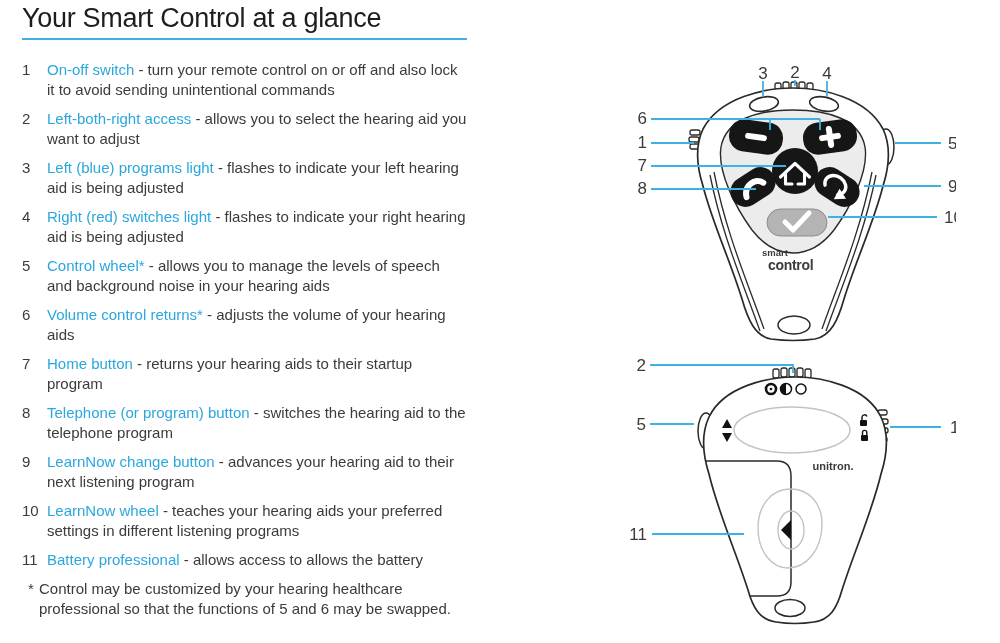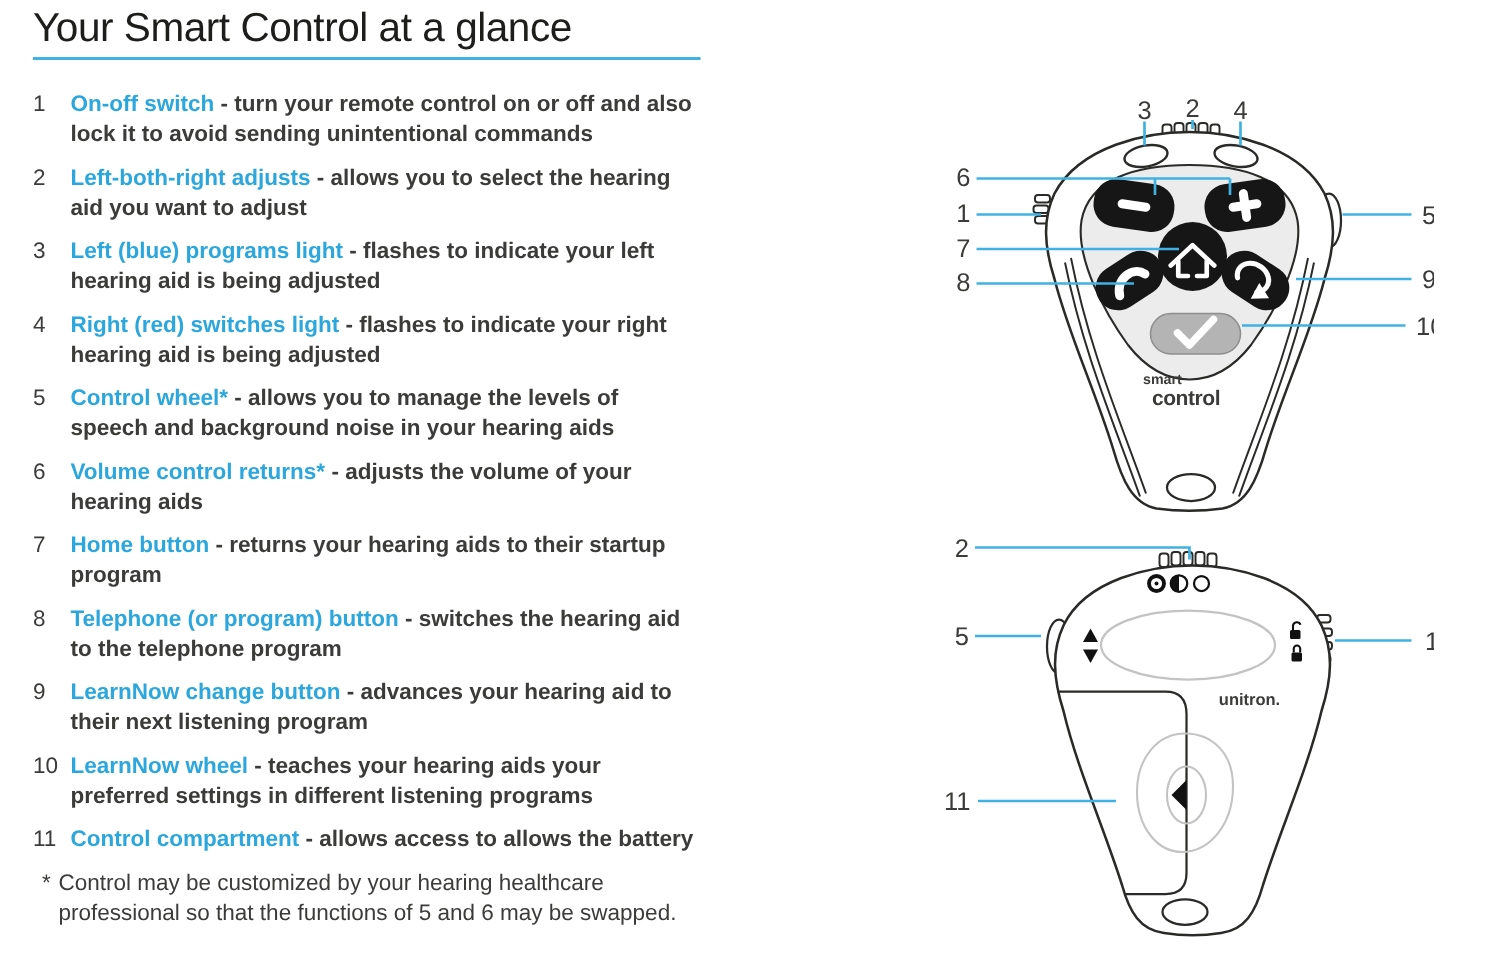--- a/index.html
+++ b/index.html
@@ -14,21 +14,21 @@
   }
   
   .left-col{position:absolute;left:22px;top:0;width:445px;}
   .page-title{
     font-size:27px;line-height:32px;margin-top:2px;color:#1d1d1b;
     letter-spacing:-0.3px;padding-bottom:4px;border-bottom:2px solid var(--line);
   }
   .glossary{margin-top:20px;}
   .item{display:flex;font-size:15px;line-height:20px;margin-bottom:9px;}
   .item .num{flex:none;width:25px;color:var(--body);}
-  .item .ibody{flex:1;font-weight:bold;}
+  .item .ibody{flex:1;}
   .term{color:var(--accent);}
   .sep,.desc{color:var(--body);}
   .footnote{display:flex;font-size:15px;line-height:20px;padding-left:6px;margin-top:0;}
   .footnote .mark{flex:none;width:11px;}
   
   .diagram{position:absolute;}
   svg text{font-family:"Liberation Sans",sans-serif;fill:#3b3b3a;}
   .callout-num{font-size:17px;}
   .cline{stroke:var(--line);stroke-width:1.8;fill:none;}
   .outline{stroke:#2a2a28;fill:#ffffff;}
@@ -42,21 +42,21 @@
 
   <div class="left-col">
     <div class="page-title">Your Smart Control at a glance</div>
     <div class="glossary">
         <div class="item">
           <span class="num">1</span>
           <span class="ibody"><span class="term">On-off switch</span><span class="sep"> - </span><span class="desc">turn your remote control on or off and also lock it to avoid sending unintentional commands</span></span>
         </div>
         <div class="item">
           <span class="num">2</span>
-          <span class="ibody"><span class="term">Left-both-right adjusts</span><span class="sep"> - </span><span class="desc">allows you to select the hearing aid you want to adjust</span></span>
+          <span class="ibody"><span class="term">Left-both-right access</span><span class="sep"> - </span><span class="desc">allows you to select the hearing aid you want to adjust</span></span>
         </div>
         <div class="item">
           <span class="num">3</span>
           <span class="ibody"><span class="term">Left (blue) programs light</span><span class="sep"> - </span><span class="desc">flashes to indicate your left hearing aid is being adjusted</span></span>
         </div>
         <div class="item">
           <span class="num">4</span>
           <span class="ibody"><span class="term">Right (red) switches light</span><span class="sep"> - </span><span class="desc">flashes to indicate your right hearing aid is being adjusted</span></span>
         </div>
         <div class="item">
@@ -78,21 +78,21 @@
         <div class="item">
           <span class="num">9</span>
           <span class="ibody"><span class="term">LearnNow change button</span><span class="sep"> - </span><span class="desc">advances your hearing aid to their next listening program</span></span>
         </div>
         <div class="item">
           <span class="num">10</span>
           <span class="ibody"><span class="term">LearnNow wheel</span><span class="sep"> - </span><span class="desc">teaches your hearing aids your preferred settings in different listening programs</span></span>
         </div>
         <div class="item">
           <span class="num">11</span>
-          <span class="ibody"><span class="term">Control compartment</span><span class="sep"> - </span><span class="desc">allows access to allows the battery</span></span>
+          <span class="ibody"><span class="term">Battery professional</span><span class="sep"> - </span><span class="desc">allows access to allows the battery</span></span>
         </div>
       </div>
     <div class="footnote">
       <span class="mark">*</span>
       <span class="ftext">Control may be customized by your hearing healthcare professional so that the functions of 5 and 6 may be swapped.</span>
     </div>
   </div>
 
   <svg class="diagram" style="left:620px;top:55px;" width="380" height="300" viewBox="620 55 380 300">
 

